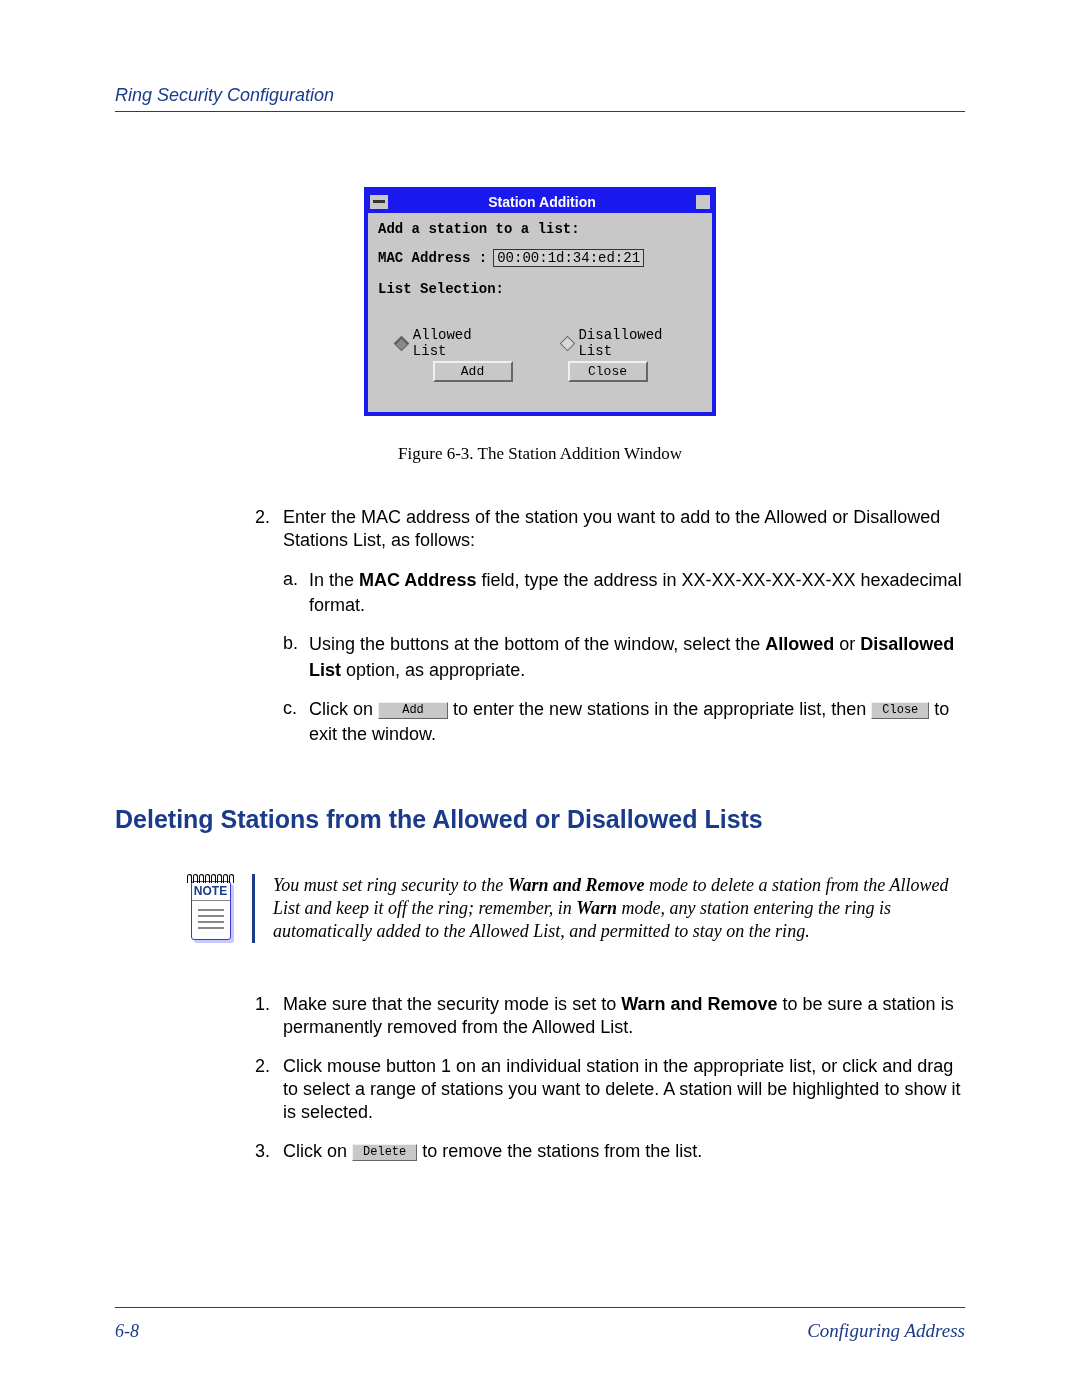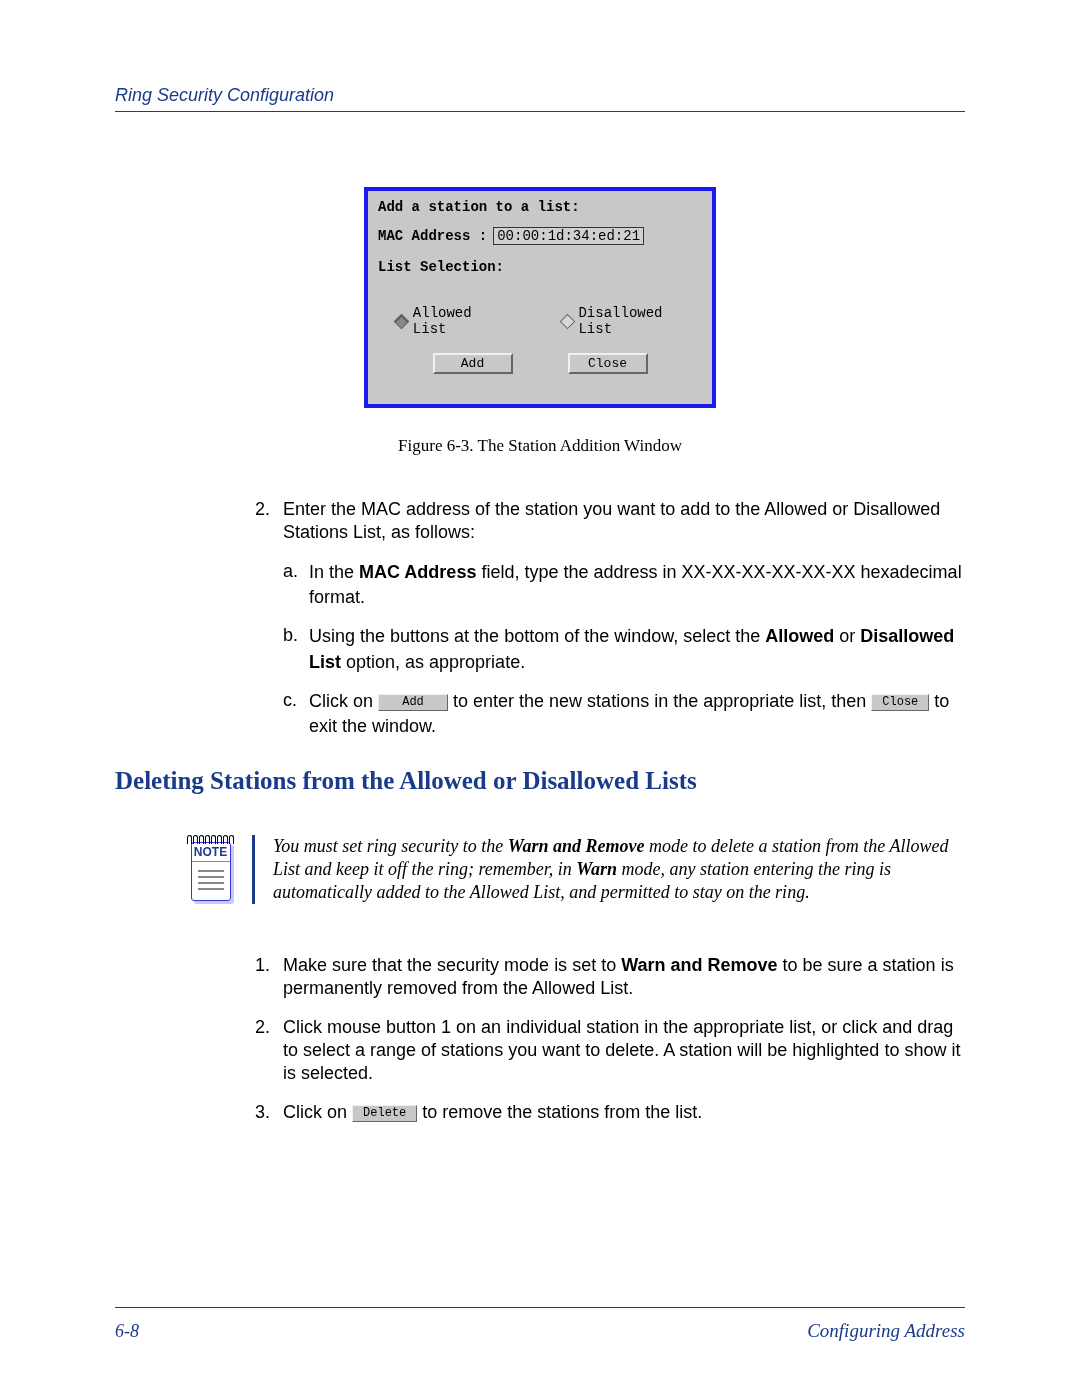--- a/index.html
+++ b/index.html
@@ -82,21 +82,21 @@
       font-size: 14px;
       font-weight: normal;
       height: 18px;
       line-height: 16px;
     }
     .dialog-list-sel { font-weight: bold; margin-bottom: 30px; }
     .dialog-radio-row {
       display: flex;
       gap: 50px;
       padding-left: 18px;
-      margin-bottom: 16px;
+      margin-bottom: 2px;
       font-weight: normal;
     }
     .radio-option { display: flex; align-items: center; gap: 6px; }
     .diamond {
       width: 11px; height: 11px;
       transform: rotate(45deg);
       border: 1px solid #666;
       background: #d8d8d8;
     }
     .diamond.selected {
@@ -152,23 +152,23 @@
     .step-num { min-width: 28px; }
     .step-body { flex: 1; }
     .substep { display: flex; margin-top: 14px; margin-left: 28px; }
     .sub-letter { min-width: 26px; }
     .sub-body { flex: 1; line-height: 1.4; }
 
     .section-heading {
       color: #1a3a8a;
       font-weight: bold;
       font-size: 25px;
-      margin-top: 28px;
+      margin-top: 58px;
       margin-bottom: 40px;
-      font-family: Liberation Serif, serif;
+      font-family: Liberation Sans, sans-serif;
     }
 
     .note-block { display: flex; gap: 18px; margin-bottom: 50px; align-items: flex-start; }
     .note-icon-container { display: flex; flex-direction: column; align-items: center; gap: 0; }
     .note-spiral {
       display: flex;
       gap: 1px;
       margin-bottom: -2px;
       z-index: 2;
       position: relative;
@@ -240,20 +240,25 @@
   </style>
 </head>
 <body>
 
 <div class="header-section">
   <span class="header-title">Ring Security Configuration</span>
 </div>
 
 <div class="dialog-container">
   <div class="dialog-window">
+    <div class="dialog-titlebar">
+      <span class="dialog-menu-icon"></span>
+      <span class="dialog-title">Station Addition</span>
+      <span class="dialog-resize-icon"></span>
+    </div>
     <div class="dialog-body">
       <div class="dialog-line1">Add a station to a list:</div>
       <div class="dialog-mac-row">
         <span>MAC Address :</span>
         <span class="mac-field">00:00:1d:34:ed:21</span>
       </div>
       <div class="dialog-list-sel">List Selection:</div>
       <div class="dialog-radio-row">
         <div class="radio-option">
           <span class="diamond selected"></span>

